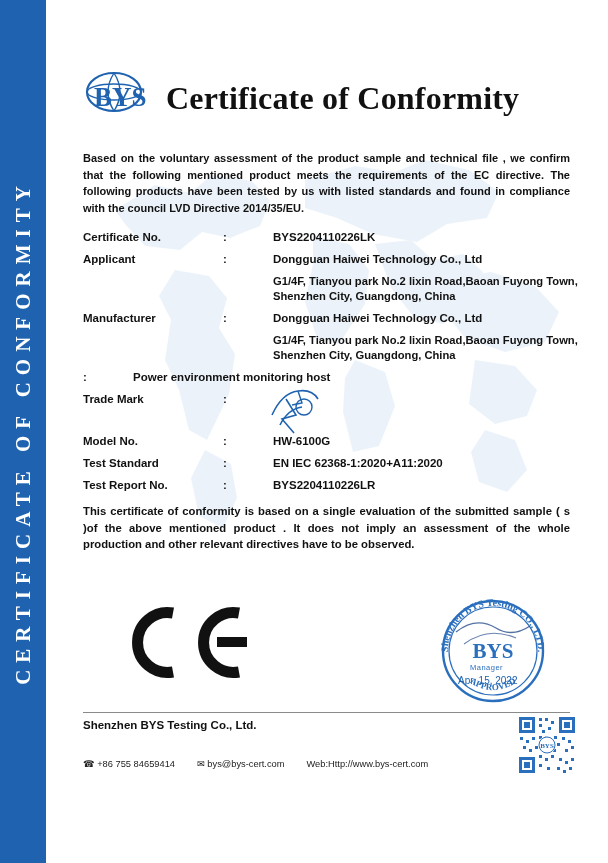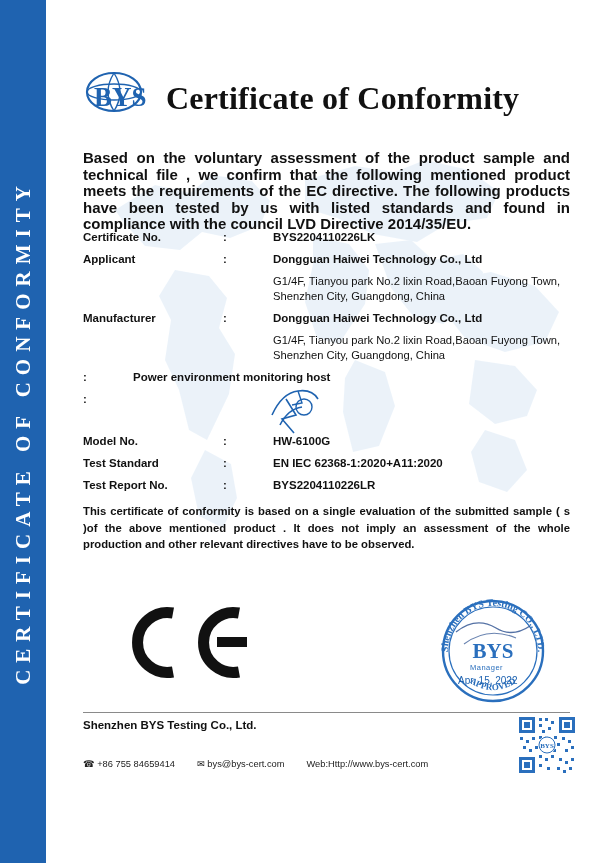--- a/index.html
+++ b/index.html
@@ -94,21 +94,21 @@
     color: #111111;
     letter-spacing: 0.2px;
   }
 
   
   .intro {
     position: absolute;
     left: 37px;
     top: 150px;
     width: 487px;
-    font-size: 15px;
+    font-size: 11px;
     font-weight: bold;
     line-height: 16.5px;
     color: #111;
     text-align: justify;
   }
 
   
   .fields {
     position: absolute;
     left: 37px;
@@ -135,21 +135,21 @@
     line-height: 15px;
   }
   .fvalue {
     flex: 1 1 auto;
     font-weight: bold;
     color: #111;
     line-height: 15px;
     padding-left: 36px;
   }
   .fvalue.sub {
-    font-weight: normal;
+    font-weight: bold;
     font-size: 11.2px;
     line-height: 15px;
   }
 
   
   .trademark-mark {
     position: absolute;
     left: 218px;
     top: 385px;
     width: 60px;
@@ -323,20 +323,21 @@
       <div class="frow">
         <div class="flabel"></div>
         <div class="fcolon"></div>
         <div class="fvalue sub">G1/4F, Tianyou park   No.2   lixin Road,Baoan Fuyong Town, Shenzhen City, Guangdong, China</div>
       </div>
       <div class="frow">
         <div class="fcolon">:</div>
         <div class="fvalue">Power environment monitoring host</div>
       </div>
       <div class="frow">
+        <div class="flabel">Trade Mark</div>
         <div class="fcolon">:</div>
         <div class="fvalue"></div>
       </div>
     </div>
 
     <div class="trademark-mark">
       <svg width="60" height="55" viewBox="0 0 60 55" xmlns="http://www.w3.org/2000/svg">
         <path d="M8 30 q10 -22 26 -24 q14 -2 20 8" fill="none" stroke="#1f63b0" stroke-width="1.6"></path>
         <path d="M16 40 q8 -16 22 -18" fill="none" stroke="#1f63b0" stroke-width="1.6"></path>
         <path d="M22 14 l10 16 -14 4 12 14" fill="none" stroke="#1f63b0" stroke-width="1.6"></path>

